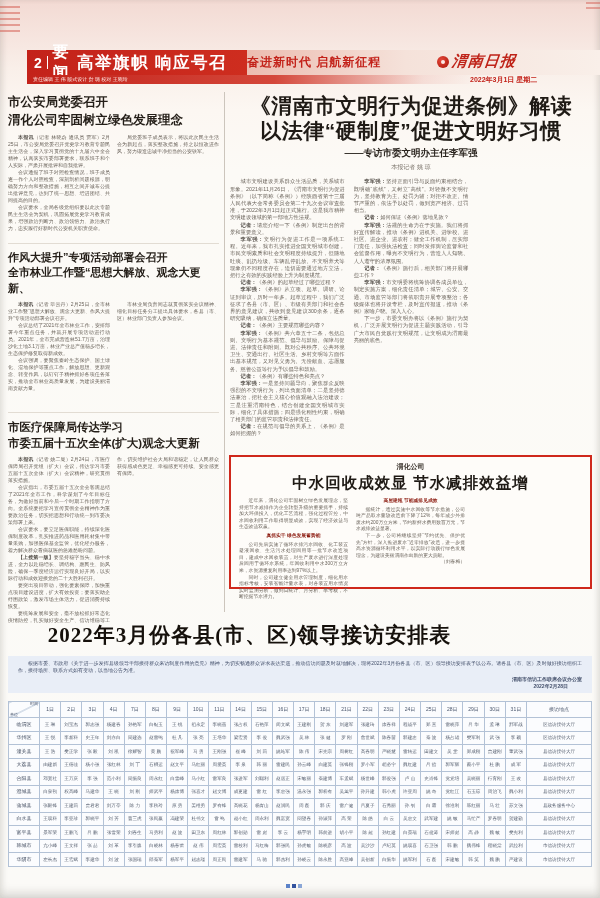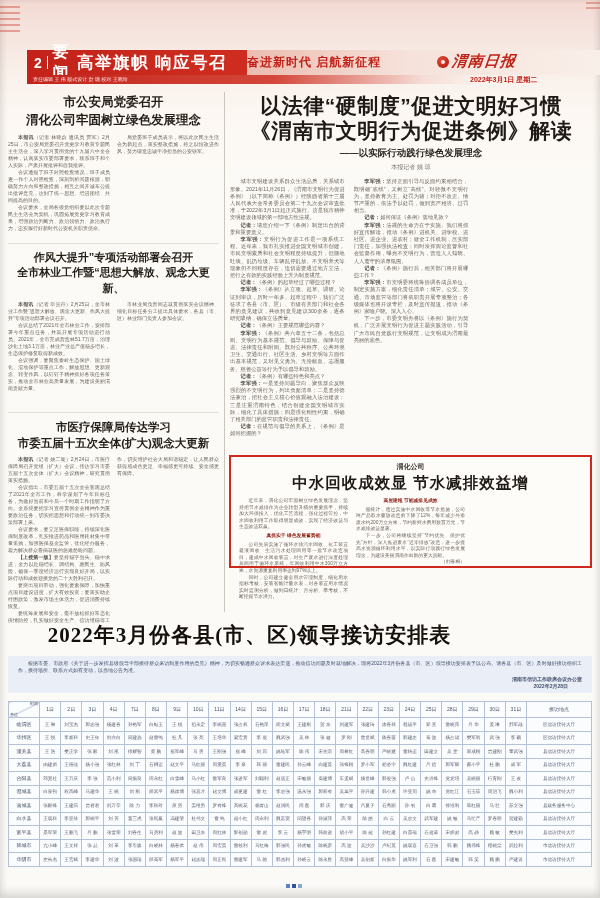--- a/index.html
+++ b/index.html
@@ -25,40 +25,40 @@
   .logo{position:absolute;left:437px;top:52px;display:flex;align-items:center;}
   .logo-flower{width:12px;height:12px;border-radius:50%;background:radial-gradient(circle at 35% 35%,#e4483a,#a81408);position:relative;margin-right:3px;}
   .logo-flower:after{content:"";position:absolute;left:4px;top:4px;width:4px;height:4px;border-radius:50%;background:#fbeae6;}
   .logo-text{font-family:"Liberation Serif",serif;font-style:italic;font-weight:bold;font-size:15px;color:#bf2318;transform:skewX(-6deg);letter-spacing:1px;}
   .strip{position:absolute;left:27px;top:75px;width:450px;height:9px;color:#ffe9e6;font-size:5px;line-height:9px;padding-left:6px;box-sizing:border-box;white-space:nowrap;
     background:linear-gradient(90deg,#c3221a,#d4473a 55%,rgba(212,71,58,.12) 88%,rgba(212,71,58,0));}
   .hdr-date{position:absolute;left:470px;top:75px;font-size:7px;font-weight:bold;color:#c3221a;white-space:nowrap;}
   .vrule{position:absolute;left:224px;top:92px;width:1px;height:520px;background:#ccc5bc;}
   
   .lcol{position:absolute;left:8px;top:94px;width:211px;}
-  .hl{ text-align:center;font-weight:900;color:#241e18;line-height:1.4;}
+  .hl{ font-weight:900;color:#241e18;line-height:1.4;}
   .hl1{font-size:12.5px;}
   .hl2{font-size:11px;}
   .hl3{font-size:11.5px;}
   .body{column-gap:7px;font-size:5px;line-height:7px;color:#6b645c;text-align:justify;overflow:hidden;margin-top:5px;column-fill:auto;}
   .body p{margin:0;text-indent:2em;}
   .body p b{color:#55504a;}
   .cols2{column-count:2;}
   .cols3{column-count:3;}
   .b1{height:102px;}
   .b2{height:104px;}
   .b3{height:168px;}
   .hsep{border:0;border-top:1px solid #e2dcd3;margin:7px 0 6px;}
   .rcol{position:absolute;left:230px;top:93px;width:362px;}
   .mainhl{font-size:21px;font-weight:900;text-align:center;color:#1f1a15;line-height:1.2;letter-spacing:.5px;}
   .mainsub{font-size:9.5px;font-weight:bold;text-align:center;color:#2a241e;margin-top:4px;}
   .mainby{font-size:6px;color:#7c756c;text-align:center;margin-top:3px;}
   .mainbody{height:272px;column-gap:9px;font-size:5.3px;line-height:7.2px;margin-top:6px;}
   
-  .redbox{position:absolute;left:229px;top:455px;width:363px;height:113px;border:2.5px solid #cf281c;background:#fefcf9;
+  .redbox{position:absolute;left:229px;top:455px;width:363px;height:134px;border:2.5px solid #cf281c;background:#fefcf9;
     box-sizing:border-box;padding:5px 8px 4px;}
   .kicker{font-size:7px;font-weight:bold;text-align:center;color:#39322b;}
   .boxhl{font-size:15.5px;font-weight:900;text-align:center;color:#1f1a15;letter-spacing:1px;margin-top:1px;}
   .boxbody{height:106px;column-gap:8px;font-size:4.8px;line-height:6.6px;margin-top:4px;}
   .boxbody .subhead{text-align:center;text-indent:0;font-weight:bold;color:#8d1d12;margin:2px 0;}
   .boxbody .sign{text-align:right;text-indent:0;}
   
   .sched-title{position:absolute;left:0;top:621px;width:499px;text-align:center;font-family:"Liberation Serif",serif;
     font-size:21px;font-weight:900;color:#15100b;letter-spacing:1px;}
   .sched-note{position:absolute;left:8px;top:656px;width:584px;box-sizing:border-box;background:#e9eef7;
@@ -139,24 +139,24 @@
         <p>会议指出，市委五届十五次全会客观总结了2021年全市工作，科学谋划了今年目标任务，为做好当前和今后一个时期工作指明了方向。全系统要把学习宣传贯彻全会精神作为重要政治任务，切实把思想和行动统一到市委决策部署上来。</p>
         <p>会议要求，要立足医保职能，持续深化医保制度改革，扎实推进药品和医用耗材集中带量采购，加强医保基金监管，优化经办服务，着力解决群众看病就医的急难愁盼问题。</p>
         <p><b>【上接第一版】</b>要坚持稳字当头、稳中求进，全力以赴稳增长、调结构、惠民生、防风险，确保一季度经济运行实现良好开局，以实际行动和成效迎接党的二十大胜利召开。</p>
         <p>要突出项目带动，强化要素保障，加快重点项目建设进度，扩大有效投资；要落实助企纾困政策，激发市场主体活力，促进消费持续恢复。</p>
         <p>要统筹发展和安全，毫不放松抓好常态化疫情防控，扎实做好安全生产、信访维稳等工作，切实维护社会大局和谐稳定，让人民群众获得感成色更足、幸福感更可持续、安全感更有保障。</p>
       </div>
   </div>
 
   <div class="rcol">
     <div class="mainhl">
+      <div>《渭南市文明行为促进条例》解读</div>
       <div>以法律“硬制度”促进文明好习惯</div>
-      <div>《渭南市文明行为促进条例》解读</div>
     </div>
-    <div class="mainsub">——以实际行动践行绿色发展理念</div>
+    <div class="mainsub">——专访市委文明办主任李军强</div>
     <div class="mainby">本报记者 姚 琼</div>
     <div class="body cols3 mainbody">
         <p>城市文明建设关系群众生活品质，关系城市形象。2021年11月26日，《渭南市文明行为促进条例》（以下简称《条例》）经陕西省第十三届人民代表大会常务委员会第二十九次会议审查批准，于2022年3月1日起正式施行。这是我市精神文明建设领域的第一部地方性法规。</p>
         <p><b>记者：</b>请您介绍一下《条例》制定出台的背景和重要意义。</p>
         <p><b>李军强：</b>文明行为促进工作是一项系统工程。近年来，我市扎实推进全国文明城市创建，市民文明素质和社会文明程度持续提升，但随地吐痰、乱扔垃圾、车辆乱停乱放、不文明养犬等现象仍不同程度存在，迫切需要通过地方立法，把行之有效的实践经验上升为制度规范。</p>
         <p><b>记者：</b>《条例》的起草经过了哪些过程？</p>
         <p><b>李军强：</b>《条例》从立项、起草、调研、论证到审议，历时一年多。起草过程中，我们广泛征求了各县（市、区）、市级有关部门和社会各界的意见建议，共收到意见建议300余条，逐条研究吸纳，确保立法质量。</p>
         <p><b>记者：</b>《条例》主要规范哪些内容？</p>
         <p><b>李军强：</b>《条例》共六章五十二条，包括总则、文明行为基本规范、倡导与鼓励、保障与促进、法律责任和附则。既对公共秩序、公共环境卫生、交通出行、社区生活、乡村文明等方面作出基本规范，又对见义勇为、无偿献血、志愿服务、慈善公益等行为予以倡导和鼓励。</p>
         <p><b>记者：</b>《条例》有哪些特色和亮点？</p>

